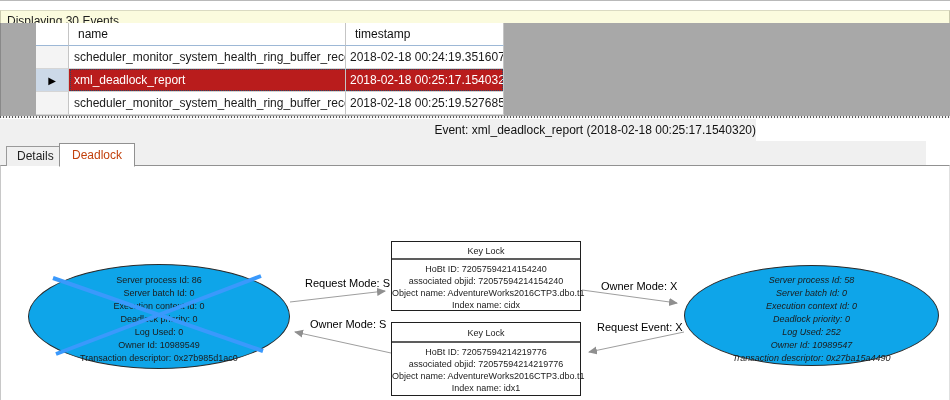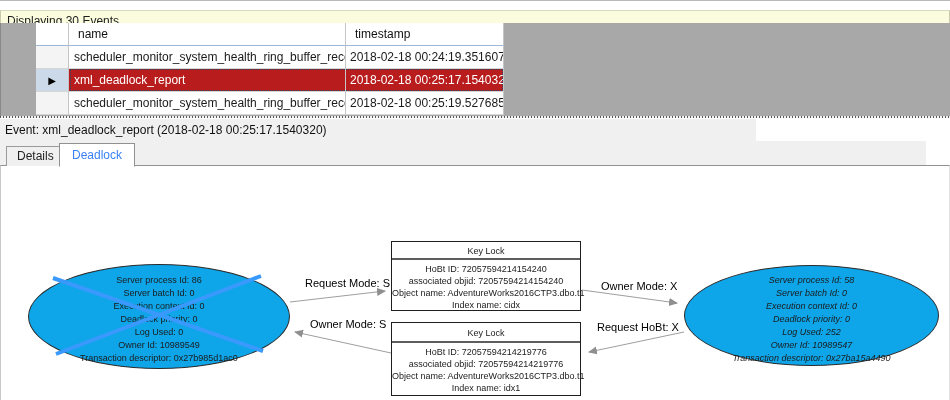--- a/index.html
+++ b/index.html
@@ -29,29 +29,29 @@
                  outline:1px dotted #284a66; outline-offset:-1px; pointer-events:none; }
   .arrow-glyph { font-size:10px; color:#000; line-height:22px; }
 
   
   .splitter { position:absolute; left:0; top:115px; width:950px; height:3px; background:#fff; }
   .splitter .dots { height:2px;
       background:repeating-linear-gradient(90deg,#5a5a5a 0 1px,#f2f2f2 1px 3px); }
 
   
   .eventbar { position:absolute; left:0; top:118px; width:756px; height:22px; background:#f0f0f0;
-              font-size:12px; color:#111; line-height:22px; padding-left:5px; }
+              font-size:12px; color:#111; line-height:22px; padding-left:5px;text-align:right; }
 
   
   .tabstrip { position:absolute; left:0; top:140px; width:926px; height:25px; background:#f0f0f0; }
   .tab { position:absolute; bottom:0; font-size:12px; text-align:center; cursor:default; }
   .tab-inactive { left:6px; height:20px; line-height:19px; padding:0 10px;
                   background:#f0f0f0; border:1px solid #9a9a9a; border-bottom:none; color:#222; z-index:1; }
   .tab-active { left:59px; height:24px; line-height:22px; padding:0 12px; bottom:-1px;
-                background:#fff; border:1px solid #919191; border-bottom:1px solid #fff; color:#3b82f6; z-index:3; }
+                background:#fff; border:1px solid #919191; border-bottom:1px solid #fff; color:#c2410c; z-index:3; }
 
   
   .content { position:absolute; left:0; top:164px; width:950px; height:236px; background:#fff;
              border-top:1px solid #919191; border-left:1px solid #c8c8c8; border-right:1px solid #e0e0e0; }
   .gnode { position:absolute; z-index:1; font-size:9px; color:#1b1b1b; text-align:center; }
   .ellipse { border:1px solid #2b2b2b; border-radius:50%; background:#0ea5e9; }
   .ellipse .nline { line-height:13px; white-space:nowrap; }
   .el-left  { left:27px;  top:98px; width:262px; height:105px; padding-top:9px; }
   .el-right { left:683px; top:99px; width:255px; height:101px; padding-top:8px;font-style:italic; }
   .lockbox { border:1px solid #1f1f1f; background:#fff; }
@@ -166,15 +166,15 @@
       <line x1="390" y1="187" x2="294" y2="166" stroke="#9e9e9e" stroke-width="1" marker-end="url(#arr)"></line>
       <line x1="581" y1="124" x2="676" y2="137" stroke="#9e9e9e" stroke-width="1" marker-end="url(#arr)"></line>
       <line x1="683" y1="166" x2="588" y2="186" stroke="#9e9e9e" stroke-width="1" marker-end="url(#arr)"></line>
       <line x1="52" y1="112" x2="262" y2="185" stroke="#3a99fc" stroke-width="4"></line>
       <line x1="55" y1="188" x2="260" y2="110" stroke="#3a99fc" stroke-width="4"></line>
     </svg>
 
     <div class="edge-label" style="left:294px;top:111px">Request Mode: S</div>
     <div class="edge-label" style="left:299px;top:152px">Owner Mode: S</div>
     <div class="edge-label" style="left:590px;top:114px">Owner Mode: X</div>
-    <div class="edge-label" style="left:586px;top:155px">Request HoBt: X</div>
+    <div class="edge-label" style="left:586px;top:155px">Request Event: X</div>
   </div>
 </div>
 
 </body></html>

